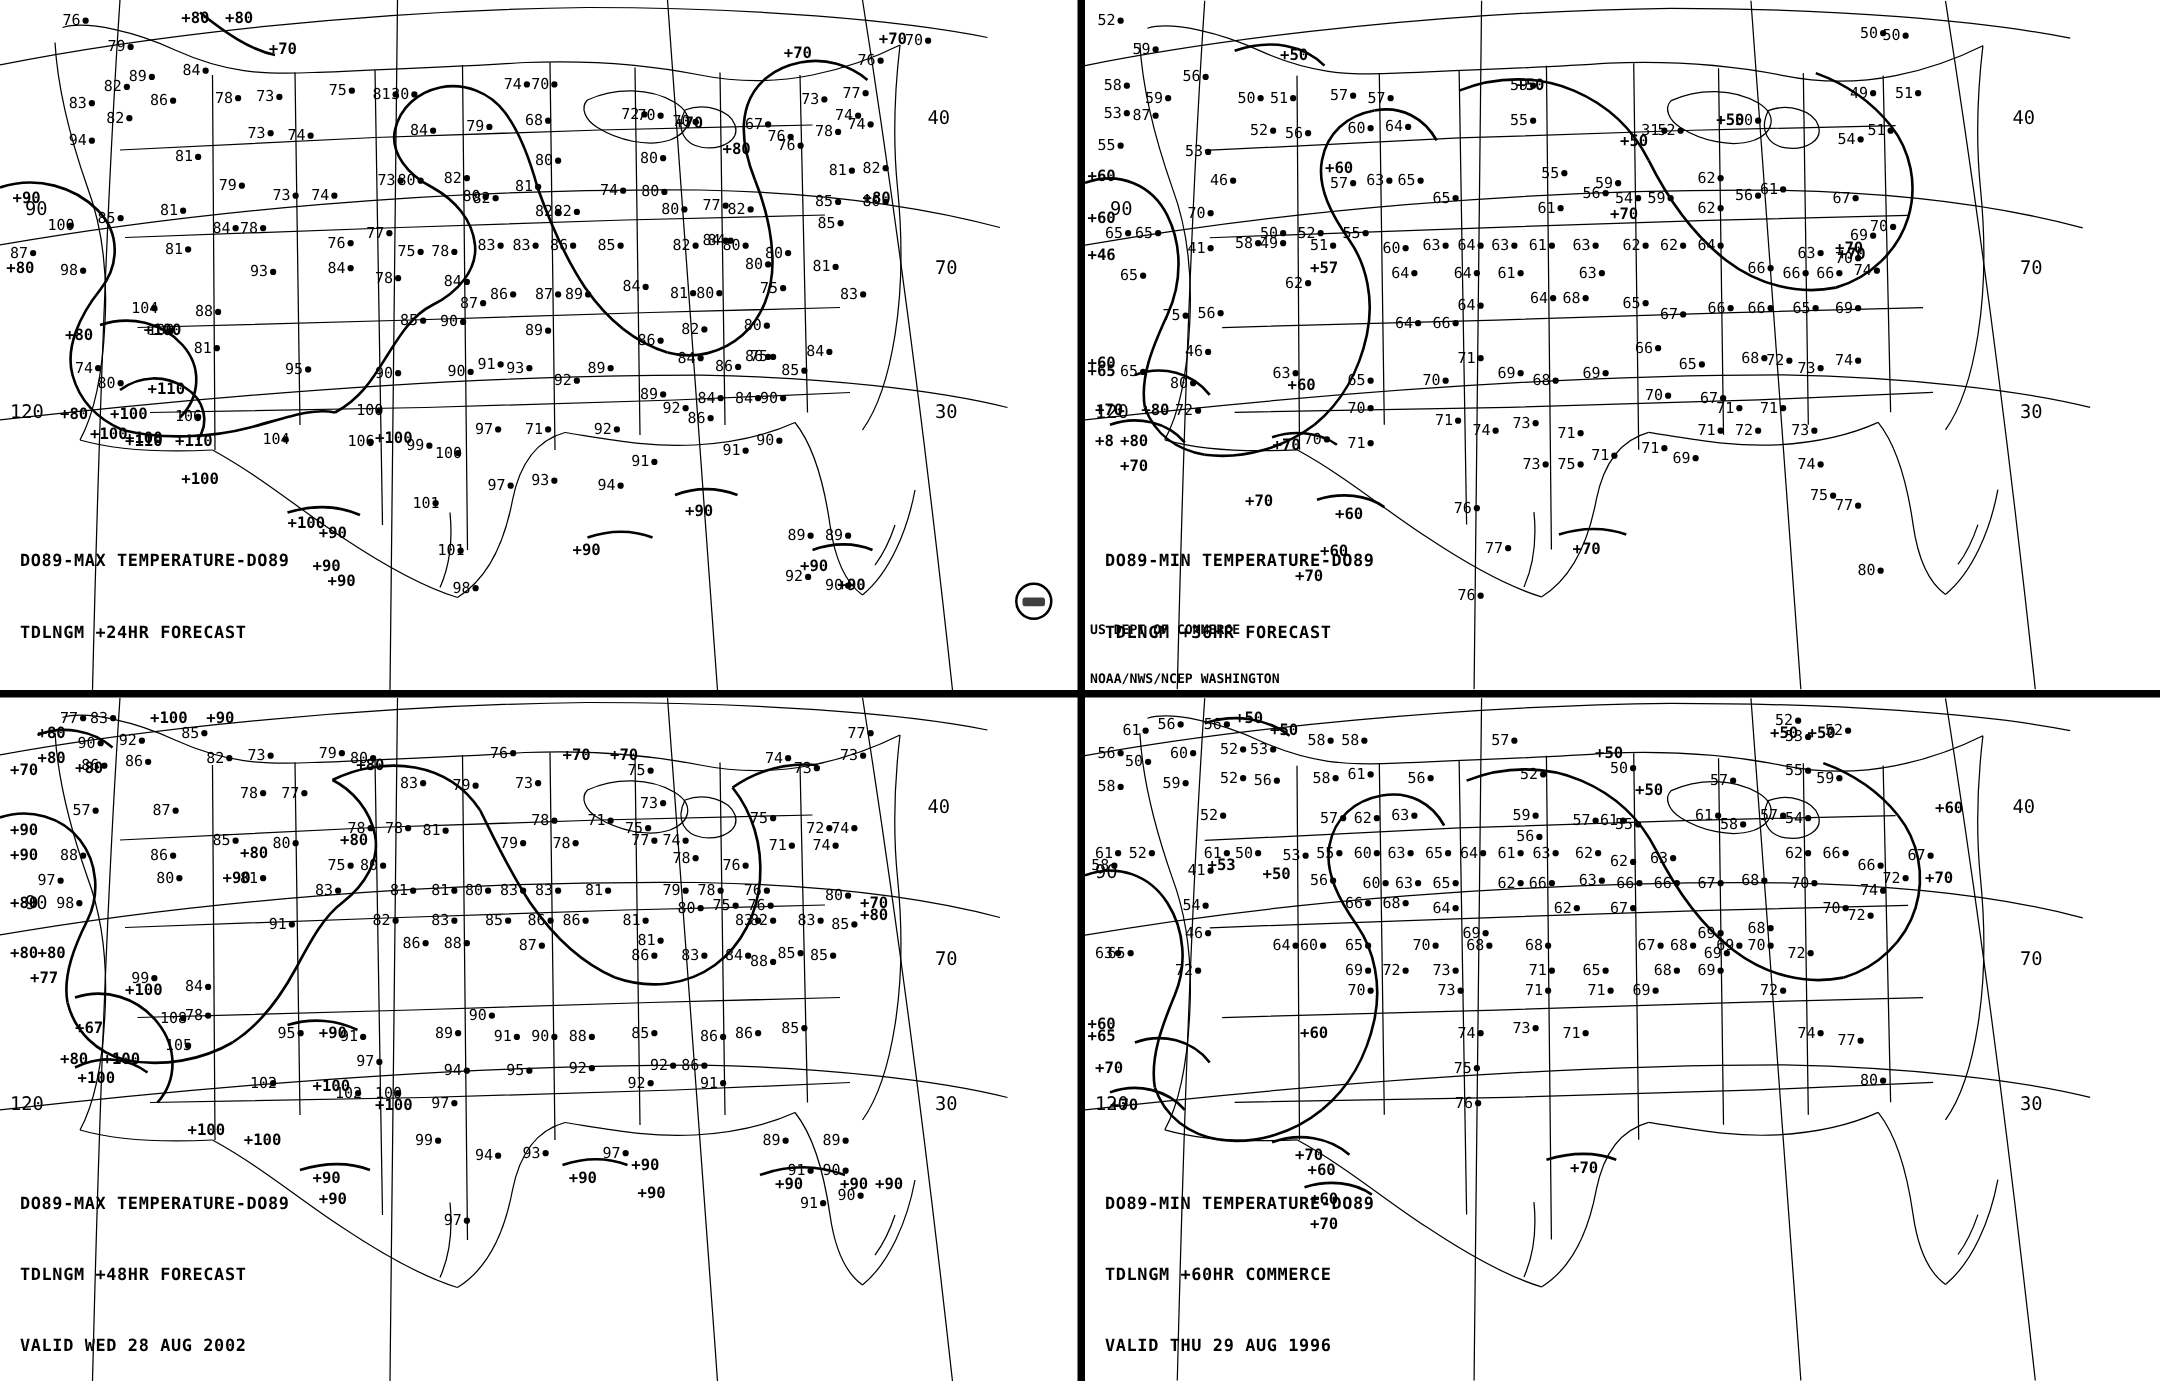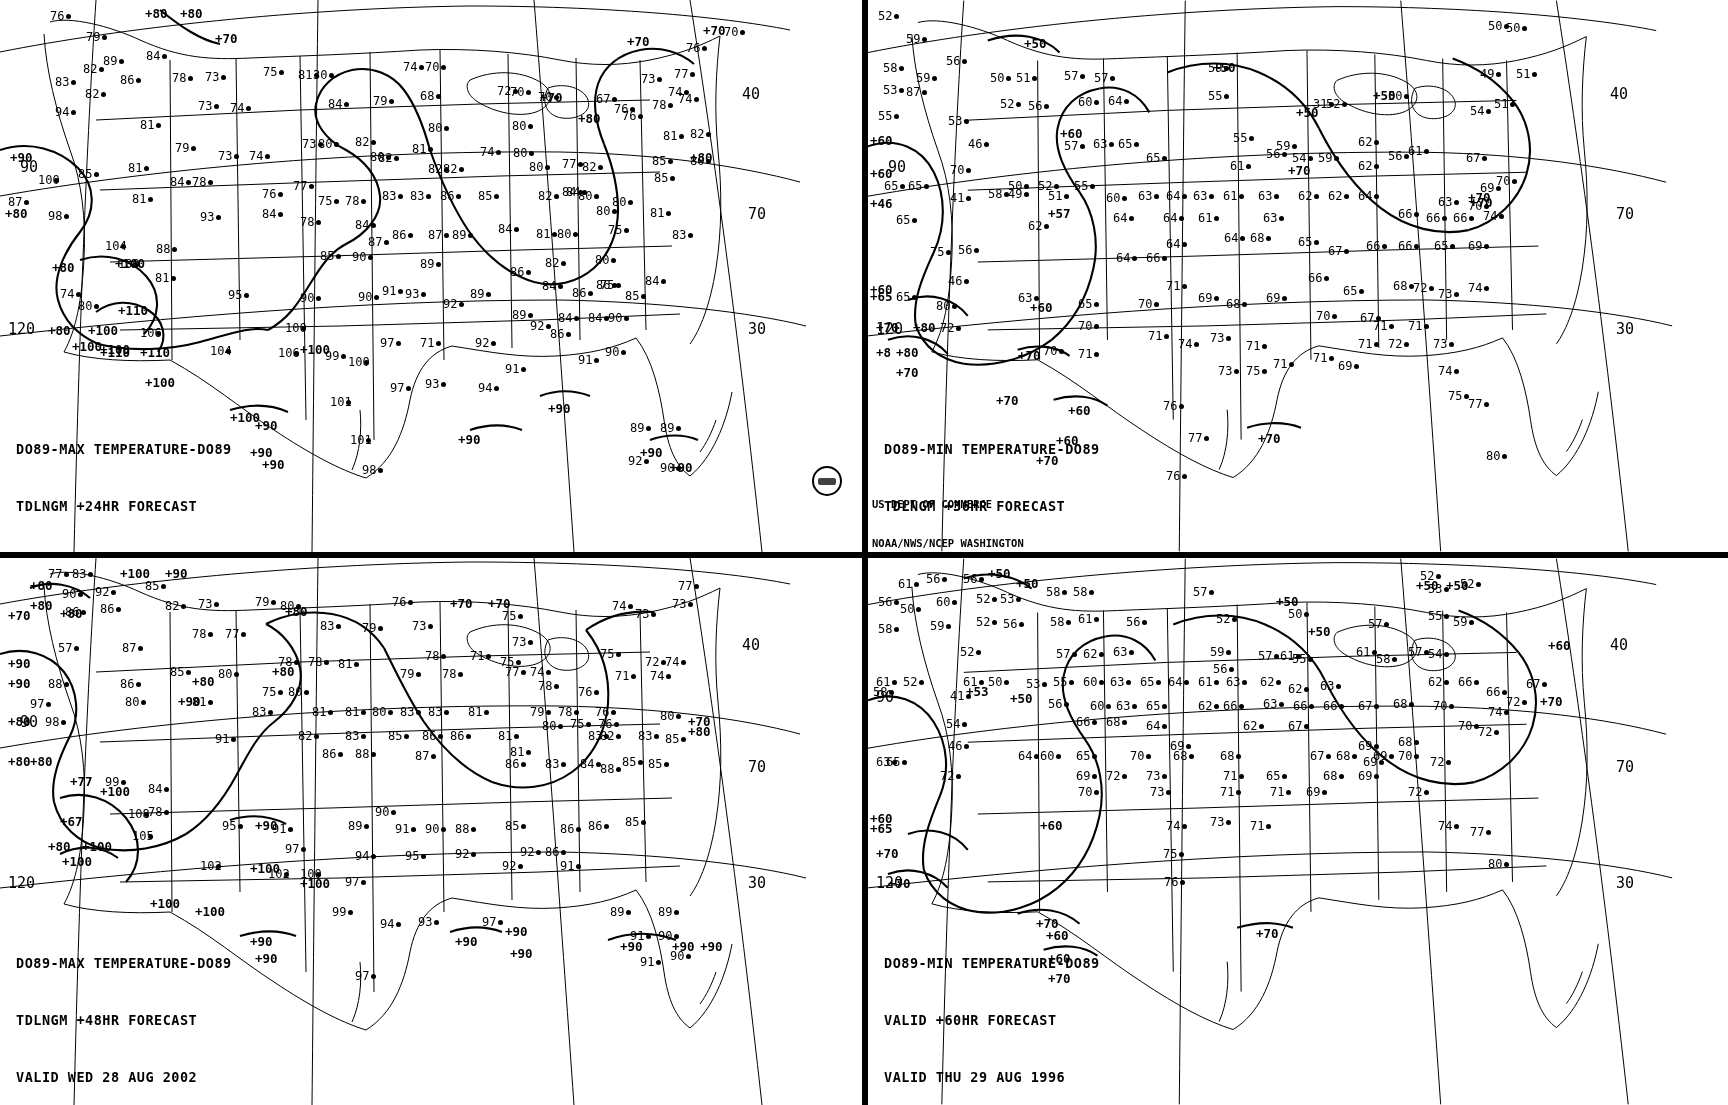--- a/index.html
+++ b/index.html
@@ -1123,21 +1123,21 @@
       <div class="clab" style="left: 8px; top: 100px;">+90</div>
       <div class="clab" style="left: 8px; top: 120px;">+90</div>
       <div class="clab" style="left: 192px; top: 118px;">+80</div>
       <div class="clab" style="left: 272px; top: 108px;">+80</div>
       <div class="clab" style="left: 178px; top: 138px;">+90</div>
       <div class="clab" style="left: 8px; top: 158px;">+80</div>
       <div class="clab" style="left: 688px; top: 158px;">+70</div>
       <div class="clab" style="left: 688px; top: 168px;">+80</div>
       <div class="clab" style="left: 8px; top: 198px;">+80</div>
       <div class="clab" style="left: 30px; top: 198px;">+80</div>
-      <div class="clab" style="left: 24px; top: 218px; margin-left: 46px;">+77</div>
+      <div class="clab" style="left: 24px; top: 218px;">+77</div>
       <div class="clab" style="left: 100px; top: 228px;">+100</div>
       <div class="clab" style="left: 60px; top: 258px;">+67</div>
       <div class="clab" style="left: 48px; top: 283px;">+80</div>
       <div class="clab" style="left: 82px; top: 283px;">+100</div>
       <div class="clab" style="left: 62px; top: 298px;">+100</div>
       <div class="clab" style="left: 255px; top: 262px;">+90</div>
       <div class="clab" style="left: 250px; top: 305px;">+100</div>
       <div class="clab" style="left: 300px; top: 320px;">+100</div>
       <div class="clab" style="left: 150px; top: 340px;">+100</div>
       <div class="clab" style="left: 195px; top: 348px;">+100</div>
@@ -1205,21 +1205,21 @@
         <path d="M652,94 C636,74 614,60 592,52"></path>
         <path d="M40,276 C62,268 86,274 100,292"></path>
         <path d="M20,316 C42,308 66,314 80,330"></path>
         <path d="M150,356 C172,348 196,352 212,366"></path>
         <path d="M176,392 C196,386 216,388 230,398"></path>
         <path d="M370,370 C390,364 410,364 426,370"></path>
       </g>
     </svg>
     <div class="titleblock" style="left:16px;top:358px;">
       <div>DO89-MIN TEMPERATURE-DO89</div>
-      <div>VALID +60HR FORECAST</div>
+      <div>TDLNGM +60HR COMMERCE</div>
       <div>VALID THU 29 AUG 1996</div>
     </div>
   <div class="stn" style="left: 30px; top: 20px;">61</div>
       <div class="dot" style="left: 46px; top: 24px;"></div>
       <div class="stn" style="left: 58px; top: 15px;">56</div>
       <div class="dot" style="left: 74px; top: 19px;"></div>
       <div class="stn" style="left: 95px; top: 15px;">56</div>
       <div class="dot" style="left: 111px; top: 19px;"></div>
       <div class="stn" style="left: 10px; top: 38px;">56</div>
       <div class="dot" style="left: 26px; top: 42px;"></div>

